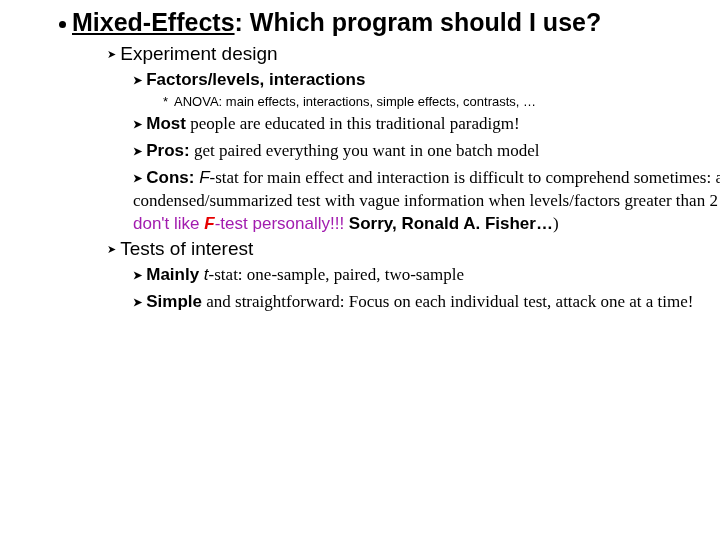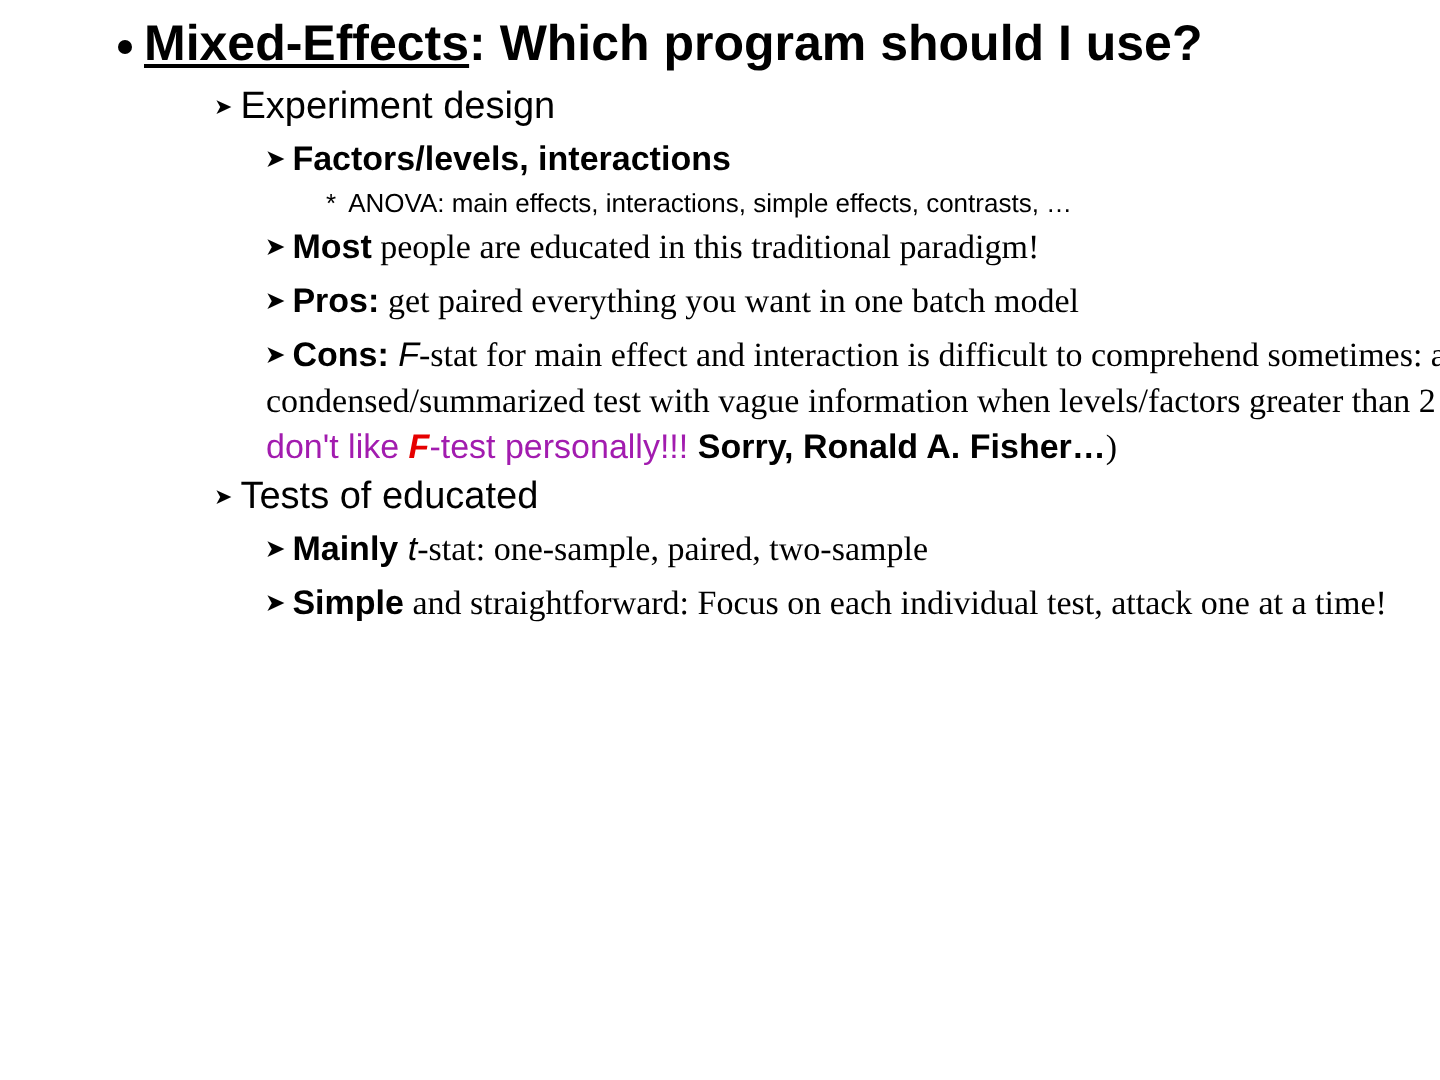--- a/index.html
+++ b/index.html
@@ -119,21 +119,21 @@
   <div class="l3">
     <span class="chev">➤</span><span>Pros:</span><span class="norm"> get paired everything you want in one batch model</span>
   </div>
 
   <div class="l3">
     <span class="chev">➤</span><span>Cons:</span>
     <span class="ital">F</span><span class="norm">-stat for main effect and interaction is difficult to comprehend sometimes: a condensed/summarized test with vague information when levels/factors greater than 2 (</span><span class="red">I don't like </span><span class="redit">F</span><span class="red">-test personally!!!</span><span> Sorry, Ronald A. Fisher…</span><span class="norm">)</span>
   </div>
 
   <div class="l2">
-    <span class="chev">➤</span><span>Tests of educated</span>
+    <span class="chev">➤</span><span>Tests of interest</span>
   </div>
 
   <div class="l3">
     <span class="chev">➤</span><span>Mainly</span>
     <span class="norm"> </span><span class="ital">t</span><span class="norm">-stat: one-sample, paired, two-sample</span>
   </div>
 
   <div class="l3">
     <span class="chev">➤</span><span>Simple</span><span class="norm"> and straightforward: Focus on each individual test, attack one at a time!</span>
   </div>

